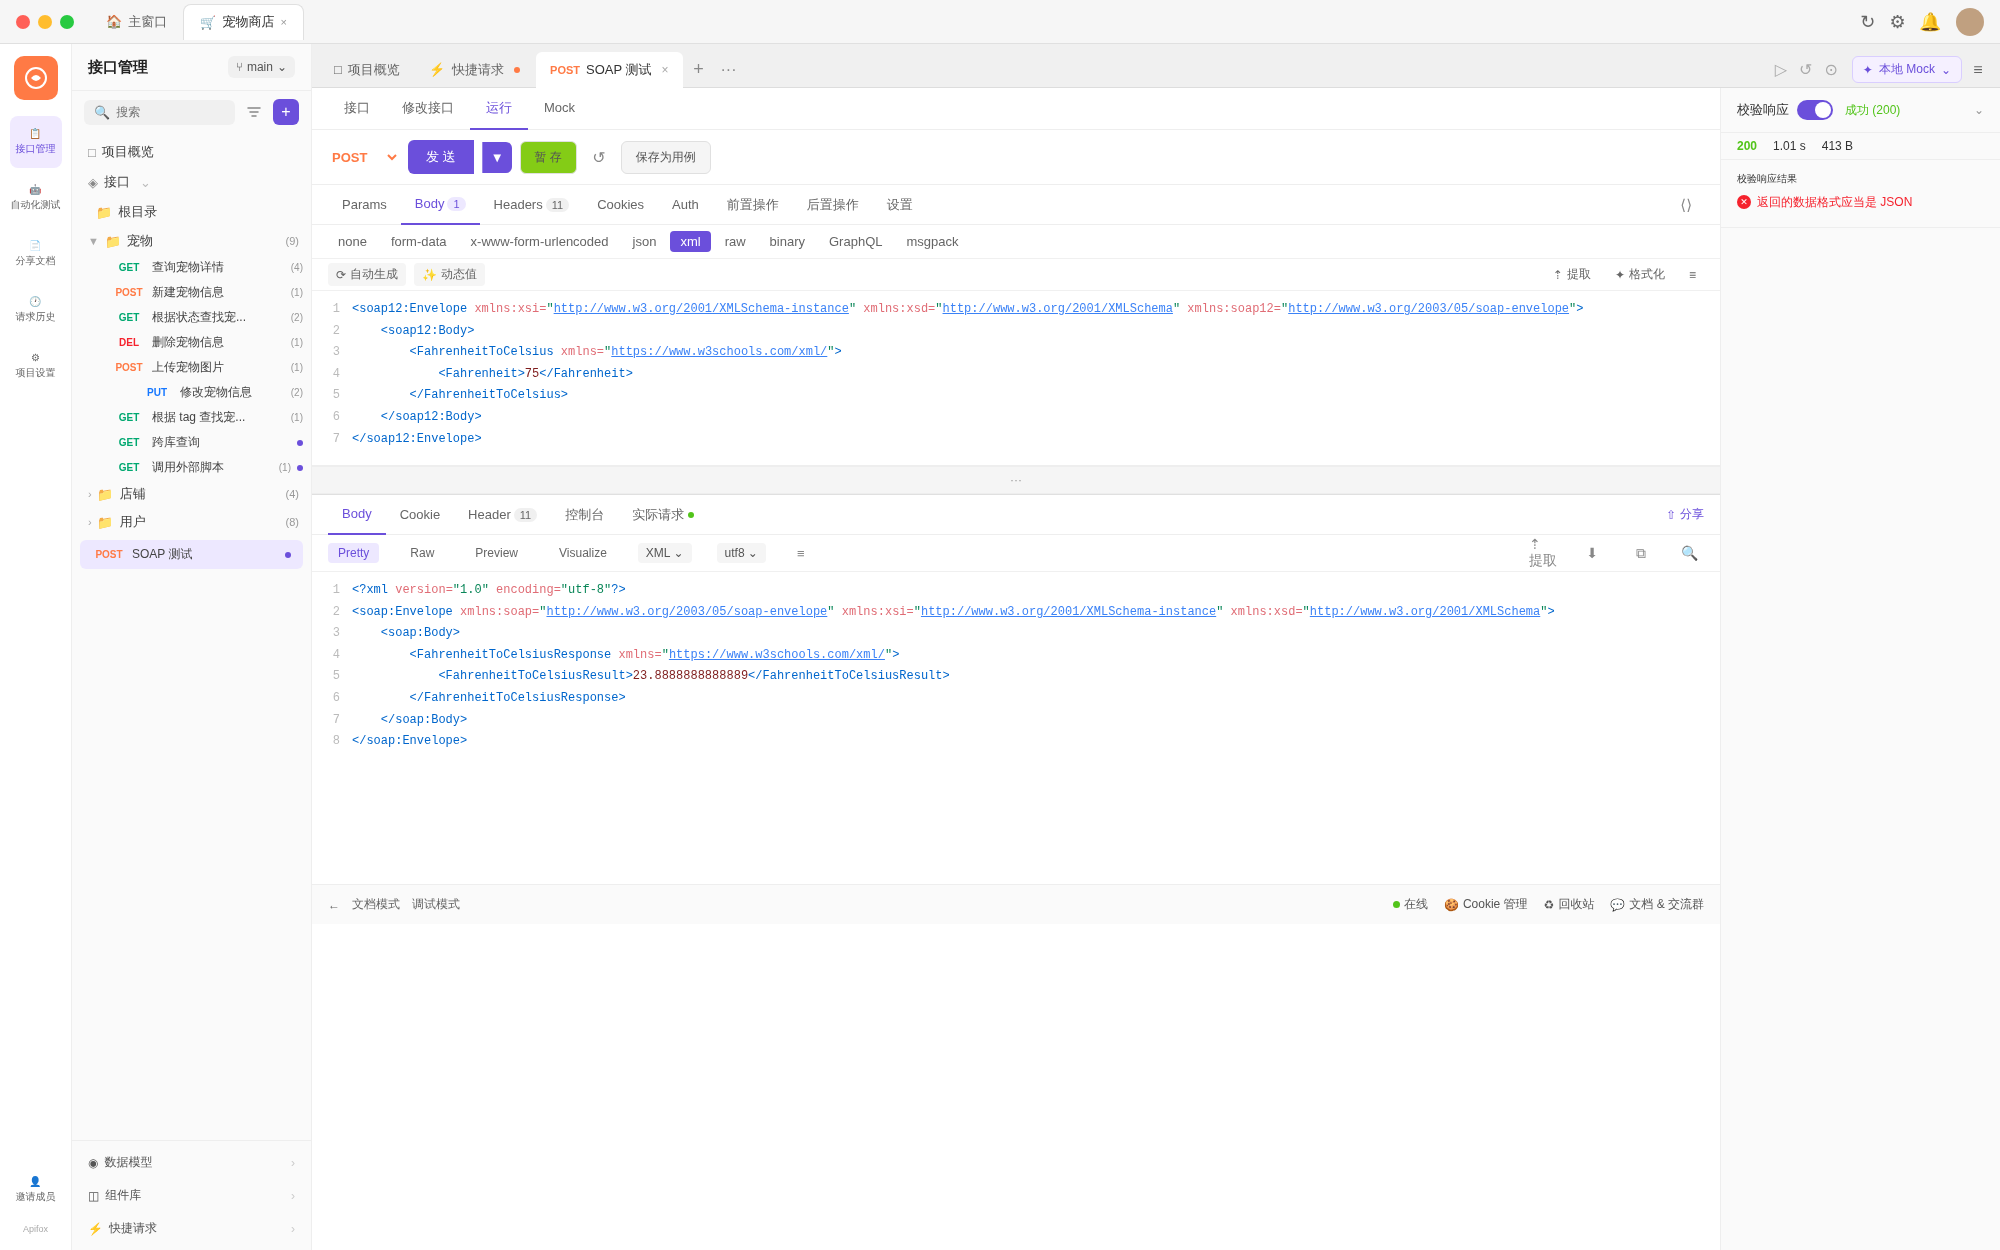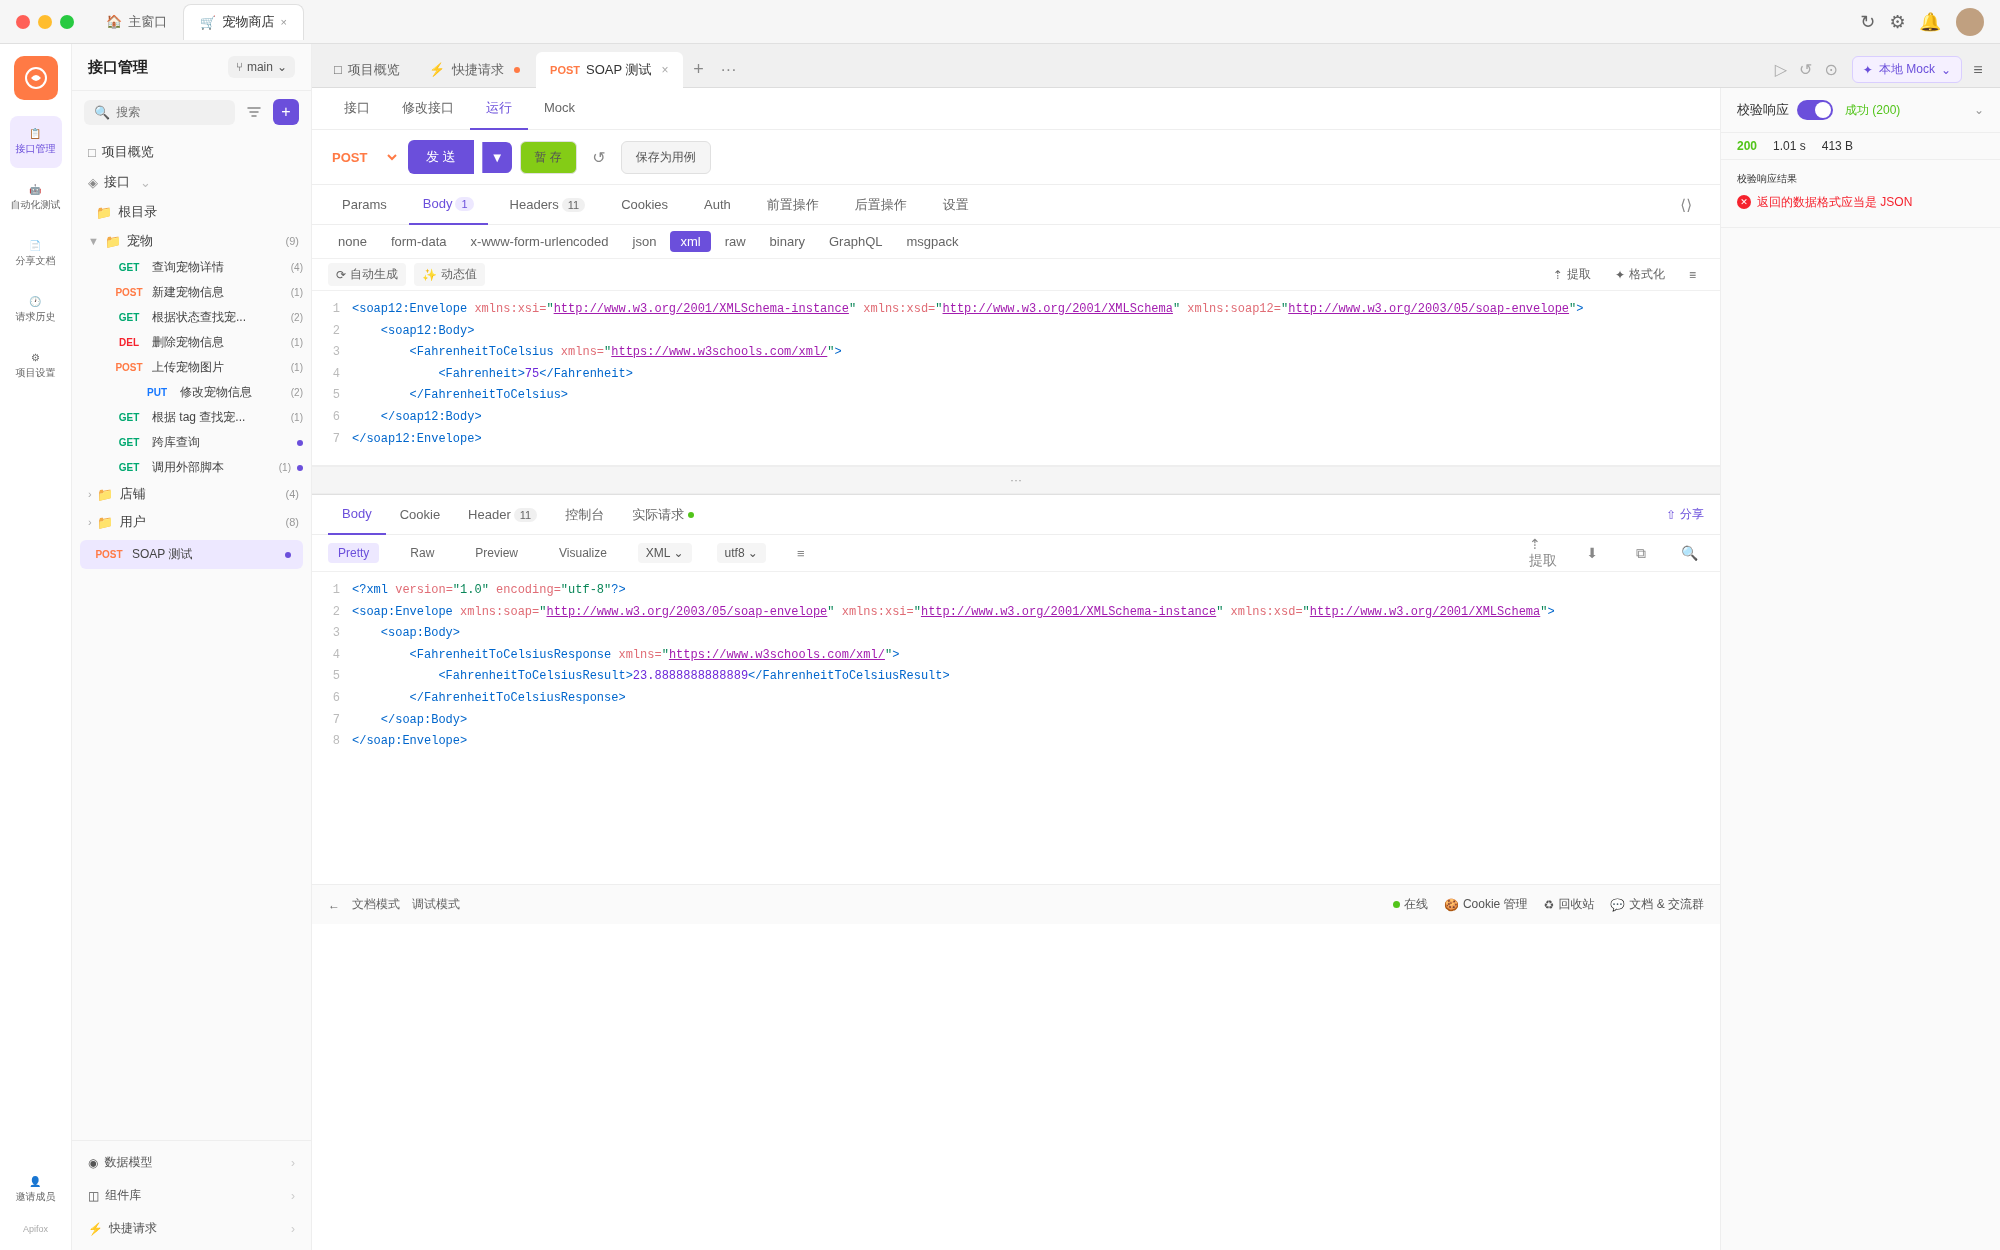--- a/index.html
+++ b/index.html
@@ -76,21 +76,21 @@
     
     .url-bar { display: flex; align-items: center; padding: 10px 16px; gap: 8px; border-bottom: 1px solid #eee; }
     .method-select { background: transparent; border: none; font-size: 13px; font-weight: 700; color: #ff7a45; cursor: pointer; outline: none; }
     .url-input-wrap { flex: 1; background: #f5f5f5; border-radius: 6px; padding: 7px 12px; display: flex; align-items: center; }
     .url-input { border: none; background: transparent; outline: none; font-size: 13px; width: 100%; color: #333; }
     .send-btn { background: #6b4fdb; color: white; border: none; border-radius: 6px 0 0 6px; padding: 8px 18px; font-size: 13px; cursor: pointer; font-weight: 500; }
     .send-btn-arrow { background: #6b4fdb; color: white; border: none; border-radius: 0 6px 6px 0; padding: 8px 8px; font-size: 13px; cursor: pointer; border-left: 1px solid rgba(255,255,255,0.3); }
     .save-temp-btn { background: #84cc16; border: 1px solid #e0e0e0; border-radius: 6px; padding: 7px 14px; font-size: 12px; color: #555; cursor: pointer; display: flex; align-items: center; gap: 4px; }
     .reset-btn { width: 28px; height: 28px; display: flex; align-items: center; justify-content: center; color: #888; cursor: pointer; font-size: 16px; }
     .save-example-btn { background: #f5f5f5; border: 1px solid #e0e0e0; border-radius: 6px; padding: 7px 14px; font-size: 12px; color: #555; cursor: pointer; }
-    .req-sub-tabs { display: flex; align-items: center; padding: 0 16px; border-bottom: 1px solid #eee; height: 40px; gap: 8px; }
+    .req-sub-tabs { display: flex; align-items: center; padding: 0 16px; border-bottom: 1px solid #eee; height: 40px; gap: 0; }
     .req-sub-tab { padding: 0 14px; height: 40px; display: flex; align-items: center; font-size: 13px; color: #666; cursor: pointer; }
     .req-sub-tab.active { color: #6b4fdb; border-bottom: 2px solid #6b4fdb; }
     .req-sub-tab-count { background: #f0f0f0; border-radius: 10px; padding: 1px 6px; font-size: 11px; color: #666; margin-left: 3px; }
     .req-sub-tab-count.active-count { background: #ede8ff; color: #6b4fdb; }
 
     
     .body-type-bar { display: flex; align-items: center; padding: 6px 16px; gap: 4px; border-bottom: 1px solid #f0f0f0; }
     .body-type-btn { padding: 3px 10px; border-radius: 4px; font-size: 13px; color: #666; cursor: pointer; border: none; background: transparent; }
     .body-type-btn.active { background: #6b4fdb; color: white; border-radius: 4px; }
 
@@ -101,22 +101,22 @@
     .code-toolbar-right-btn { display: flex; align-items: center; gap: 4px; font-size: 12px; color: #666; cursor: pointer; padding: 3px 8px; border-radius: 4px; }
 
     
     .code-area { flex: 1; overflow: auto; background: #fff; padding: 8px 0; font-family: 'Courier New', Consolas, monospace; font-size: 12px; line-height: 1.8; }
     .code-line { display: flex; align-items: flex-start; padding: 0 8px; }
     .line-num { min-width: 32px; color: #bbb; text-align: right; padding-right: 12px; user-select: none; font-size: 12px; }
     .line-content { flex: 1; white-space: pre-wrap; word-break: break-all; }
     .xml-tag { color: #0066cc; }
     .xml-attr { color: #e06c75; }
     .xml-val { color: #098658; }
-    .xml-text { color: #6d28d9; text-align: center; }
-    .xml-url { color: #a21caf; text-decoration: underline; }
+    .xml-text { color: #7f1d1d; text-align: center; }
+    .xml-url { color: #3b82f6; text-decoration: underline; }
 
     
     .split-divider { height: 28px; background: #f5f5f5; border-top: 1px solid #eee; border-bottom: 1px solid #eee; display: flex; align-items: center; justify-content: center; color: #999; font-size: 12px; gap: 8px; cursor: row-resize; }
 
     
     .response-pane { display: flex; flex-direction: column; height: 390px; border-top: 1px solid #e0e0e0; }
     .response-header { display: flex; align-items: center; padding: 0 16px; border-bottom: 1px solid #eee; height: 40px; gap: 0; }
     .resp-tab { padding: 0 14px; height: 40px; display: flex; align-items: center; font-size: 13px; color: #666; cursor: pointer; }
     .resp-tab.active { color: #6b4fdb; border-bottom: 2px solid #6b4fdb; }
     .resp-count { background: #f0f0f0; border-radius: 10px; padding: 1px 6px; font-size: 11px; margin-left: 3px; }

